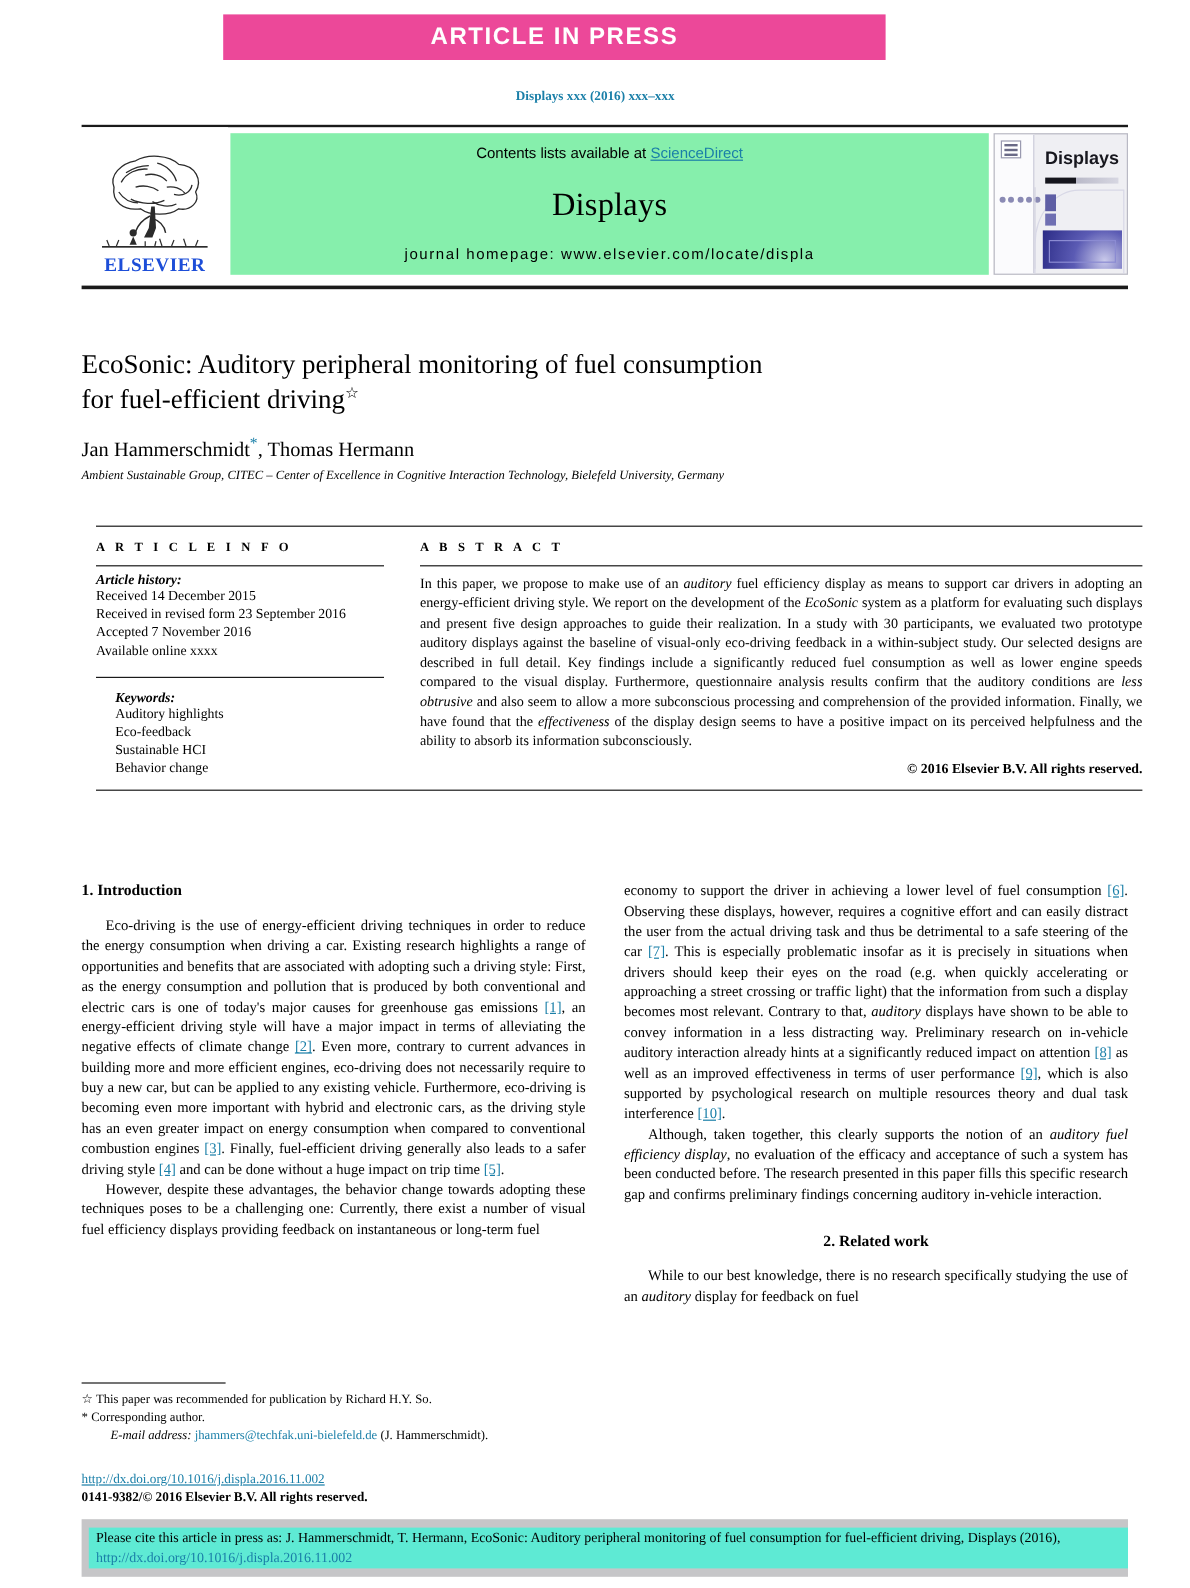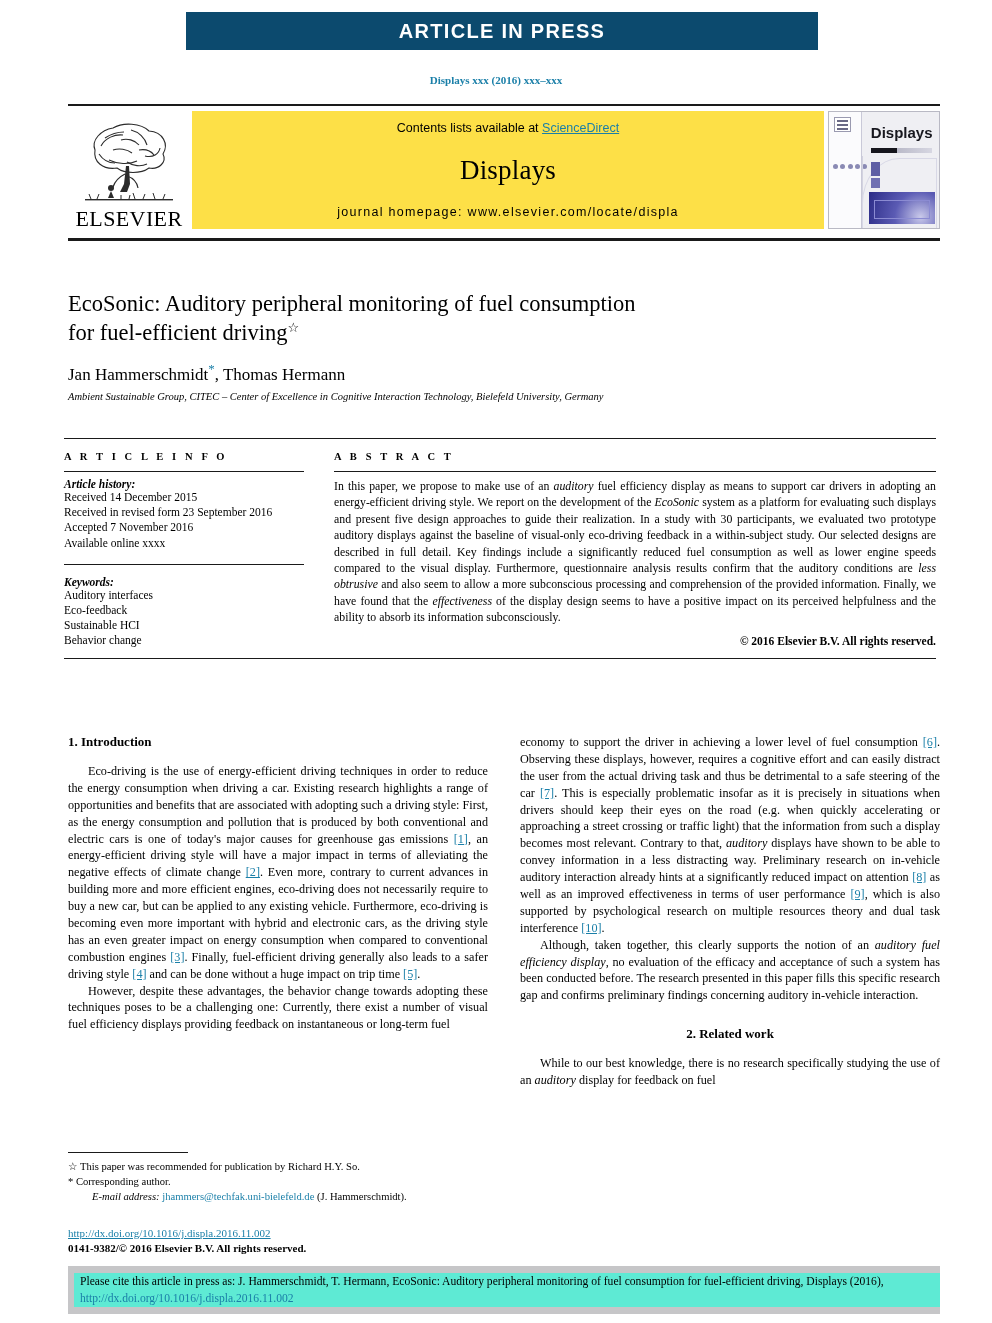--- a/index.html
+++ b/index.html
@@ -8,22 +8,22 @@
     width: 992px; height: 1323px;
     background: #ffffff;
     font-family: "Liberation Serif", serif;
     color: #000;
     position: relative;
     overflow: hidden;
   }
 
   
   .aip-banner {
-    position: absolute; left: 186px; top: 12px; width: 632px; height: 38px;
-    background: #0c4a6e;
+    position: absolute; left: 186px; top: 12px; width: 552px; height: 38px;
+    background: #ec4899;
     display: flex; align-items: center; justify-content: center;
   }
   .aip-banner span {
     font-family: "Liberation Sans", sans-serif;
     font-weight: bold; font-size: 20px; color: #ffffff;
     letter-spacing: 1.3px;
   }
 
   
   .vol-line {
@@ -41,27 +41,27 @@
   }
   .mh-elsevier {
     width: 122px; flex: 0 0 122px;
     display: flex; flex-direction: column; align-items: center; justify-content: flex-end;
     padding-bottom: 2px;
     background: #fff;
   }
   .mh-tree { width: 108px; height: 92px; margin-top: 4px; }
   .mh-elsevier-word {
     font-family: "Liberation Serif", serif;
-    font-size: 22px; letter-spacing: 0.4px;
-    color: #000000; font-weight: normal;
+    font-size: 16px; letter-spacing: 0.4px;
+    color: #1d4ed8; font-weight: bold;
     line-height: 1;
     padding-bottom: 2px;
   }
   .mh-center {
-    flex: 1 1 auto; background: #fde047; margin: 5px 4px 5px 2px;
+    flex: 1 1 auto; background: #86efac; margin: 5px 4px 5px 2px;
     display: flex; flex-direction: column; align-items: center; justify-content: space-between;
     padding: 10px 0 10px 0;
   }
   .mh-contents { font-size: 12.5px; font-family: "Liberation Sans", sans-serif; }
   .mh-sd { color: #1a7fa8; }
   .mh-jtitle { font-size: 27px; font-family: "Liberation Serif", serif; letter-spacing: 0.2px; }
   .mh-home {
     font-size: 12.5px; font-family: "Liberation Sans", sans-serif;
     letter-spacing: 1.3px;
   }
@@ -105,37 +105,37 @@
     font-family: "Liberation Serif", serif;
   }
   .authors sup { color: #1a7fa8; font-size: 13px; }
   .affil {
     font-size: 10.5px; font-style: italic; margin-top: 7px;
     font-family: "Liberation Serif", serif;
   }
 
   
   .infoabs {
-    position: absolute; left: 64px; top: 438px; width: 872px;
+    position: absolute; left: 80px; top: 438px; width: 872px;
     border-top: 1px solid #1a1a1a; border-bottom: 1px solid #1a1a1a;
     padding: 12px 0 10px 0;
     display: flex;
   }
   .col-info { width: 258px; flex: 0 0 258px; padding-right: 18px; }
   .col-abs { flex: 1 1 auto; padding-left: 12px; }
   .sec-head {
     font-family: "Liberation Serif", serif;
     font-weight: bold; font-size: 10.5px; letter-spacing: 3.1px;
     margin-bottom: 9px;
   }
   .hrule { border-top: 1px solid #1a1a1a; margin: 0 0 6px 0; }
   .info-sub { font-style: italic; font-weight: bold; font-size: 11.5px; }
   .info-line { font-size: 11.5px; line-height: 1.32; }
   .info-group { margin-bottom: 13px; }
-  .kw-group { padding-top: 5px; }
+  .kw-group { padding-top: 5px; margin-left: 16px; }
   .abs-body {
     font-size: 11.8px; line-height: 1.39; text-align: justify;
   }
   .abs-body i { font-style: italic; }
   .abs-copy { text-align: right; font-weight: bold; font-size: 11.5px; margin-top: 9px; }
 
   
   .body-cols {
     position: absolute; left: 68px; top: 734px; width: 872px; height: 430px;
     display: flex; gap: 32px;
@@ -284,21 +284,21 @@
     <div class="info-group">
       <div class="info-sub">Article history:</div>
       <div class="info-line">Received 14 December 2015</div>
       <div class="info-line">Received in revised form 23 September 2016</div>
       <div class="info-line">Accepted 7 November 2016</div>
       <div class="info-line">Available online xxxx</div>
     </div>
     <div class="hrule"></div>
     <div class="kw-group">
       <div class="info-sub">Keywords:</div>
-      <div class="info-line">Auditory interfaces</div>
+      <div class="info-line">Auditory highlights</div>
       <div class="info-line">Eco-feedback</div>
       <div class="info-line">Sustainable HCI</div>
       <div class="info-line">Behavior change</div>
     </div>
   </div>
 
   <div class="col-abs">
     <div class="sec-head">A B S T R A C T</div>
     <div class="hrule"></div>
     <div class="abs-body"><span>In this paper, we propose to make use of an </span><i>auditory</i><span> fuel efficiency display as means to support car drivers in adopting an energy-efficient driving style. We report on the development of the </span><i>EcoSonic</i><span> system as a platform for evaluating such displays and present five design approaches to guide their realization. In a study with 30 participants, we evaluated two prototype auditory displays against the baseline of visual-only eco-driving feedback in a within-subject study. Our selected designs are described in full detail. Key findings include a significantly reduced fuel consumption as well as lower engine speeds compared to the visual display. Furthermore, questionnaire analysis results confirm that the auditory conditions are </span><i>less obtrusive</i><span> and also seem to allow a more subconscious processing and comprehension of the provided information. Finally, we have found that the </span><i>effectiveness</i><span> of the display design seems to have a positive impact on its perceived helpfulness and the ability to absorb its information subconsciously.</span></div>

